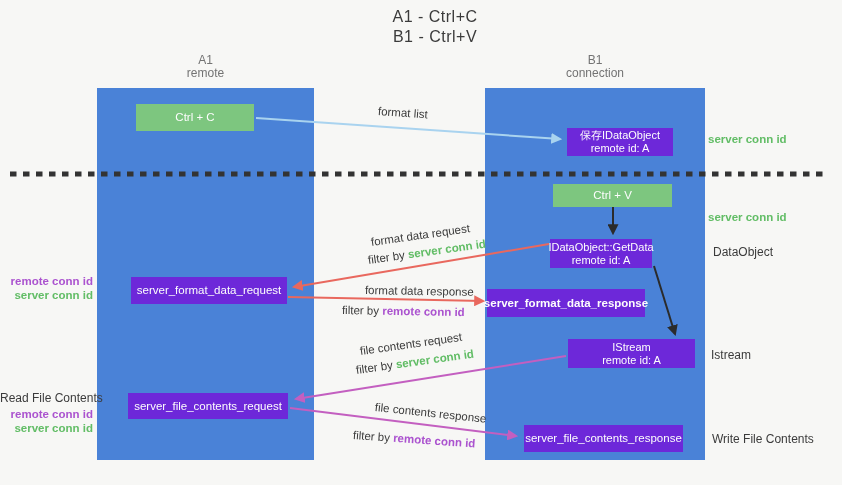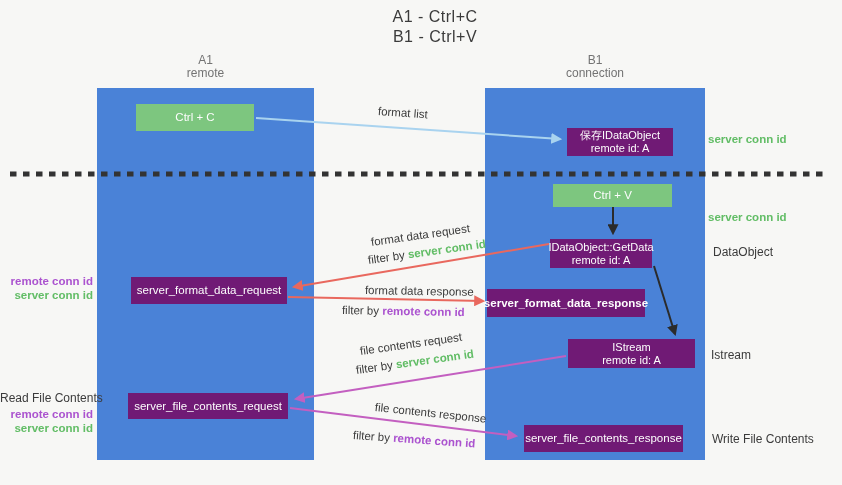--- a/index.html
+++ b/index.html
@@ -16,21 +16,21 @@
   }
   .lane{
     position:absolute;top:88px;height:372px;background:#4a82d7;
   }
   .node{
     position:absolute;display:flex;flex-direction:column;align-items:center;justify-content:center;
     color:#fdfdfd;text-align:center;font-size:11.5px;line-height:13px;
   }
   .node.small{font-size:11px;}
   .green-box{background:#7dc67f;}
-  .orange-box{background:#701a75;}
+  .orange-box{background:#6d28d9;}
   .elabel{
     position:absolute;font-size:11.5px;color:#3b3b3b;white-space:nowrap;
     transform-origin:left center;
   }
   .side{
     position:absolute;font-size:12px;color:#3b3b3b;white-space:nowrap;
   }
   .conn-green{color:#62bd66;font-weight:bold;font-size:11.5px;}
   .conn-purple{color:#ab53cf;font-weight:bold;font-size:11.5px;}
   .left-block{

